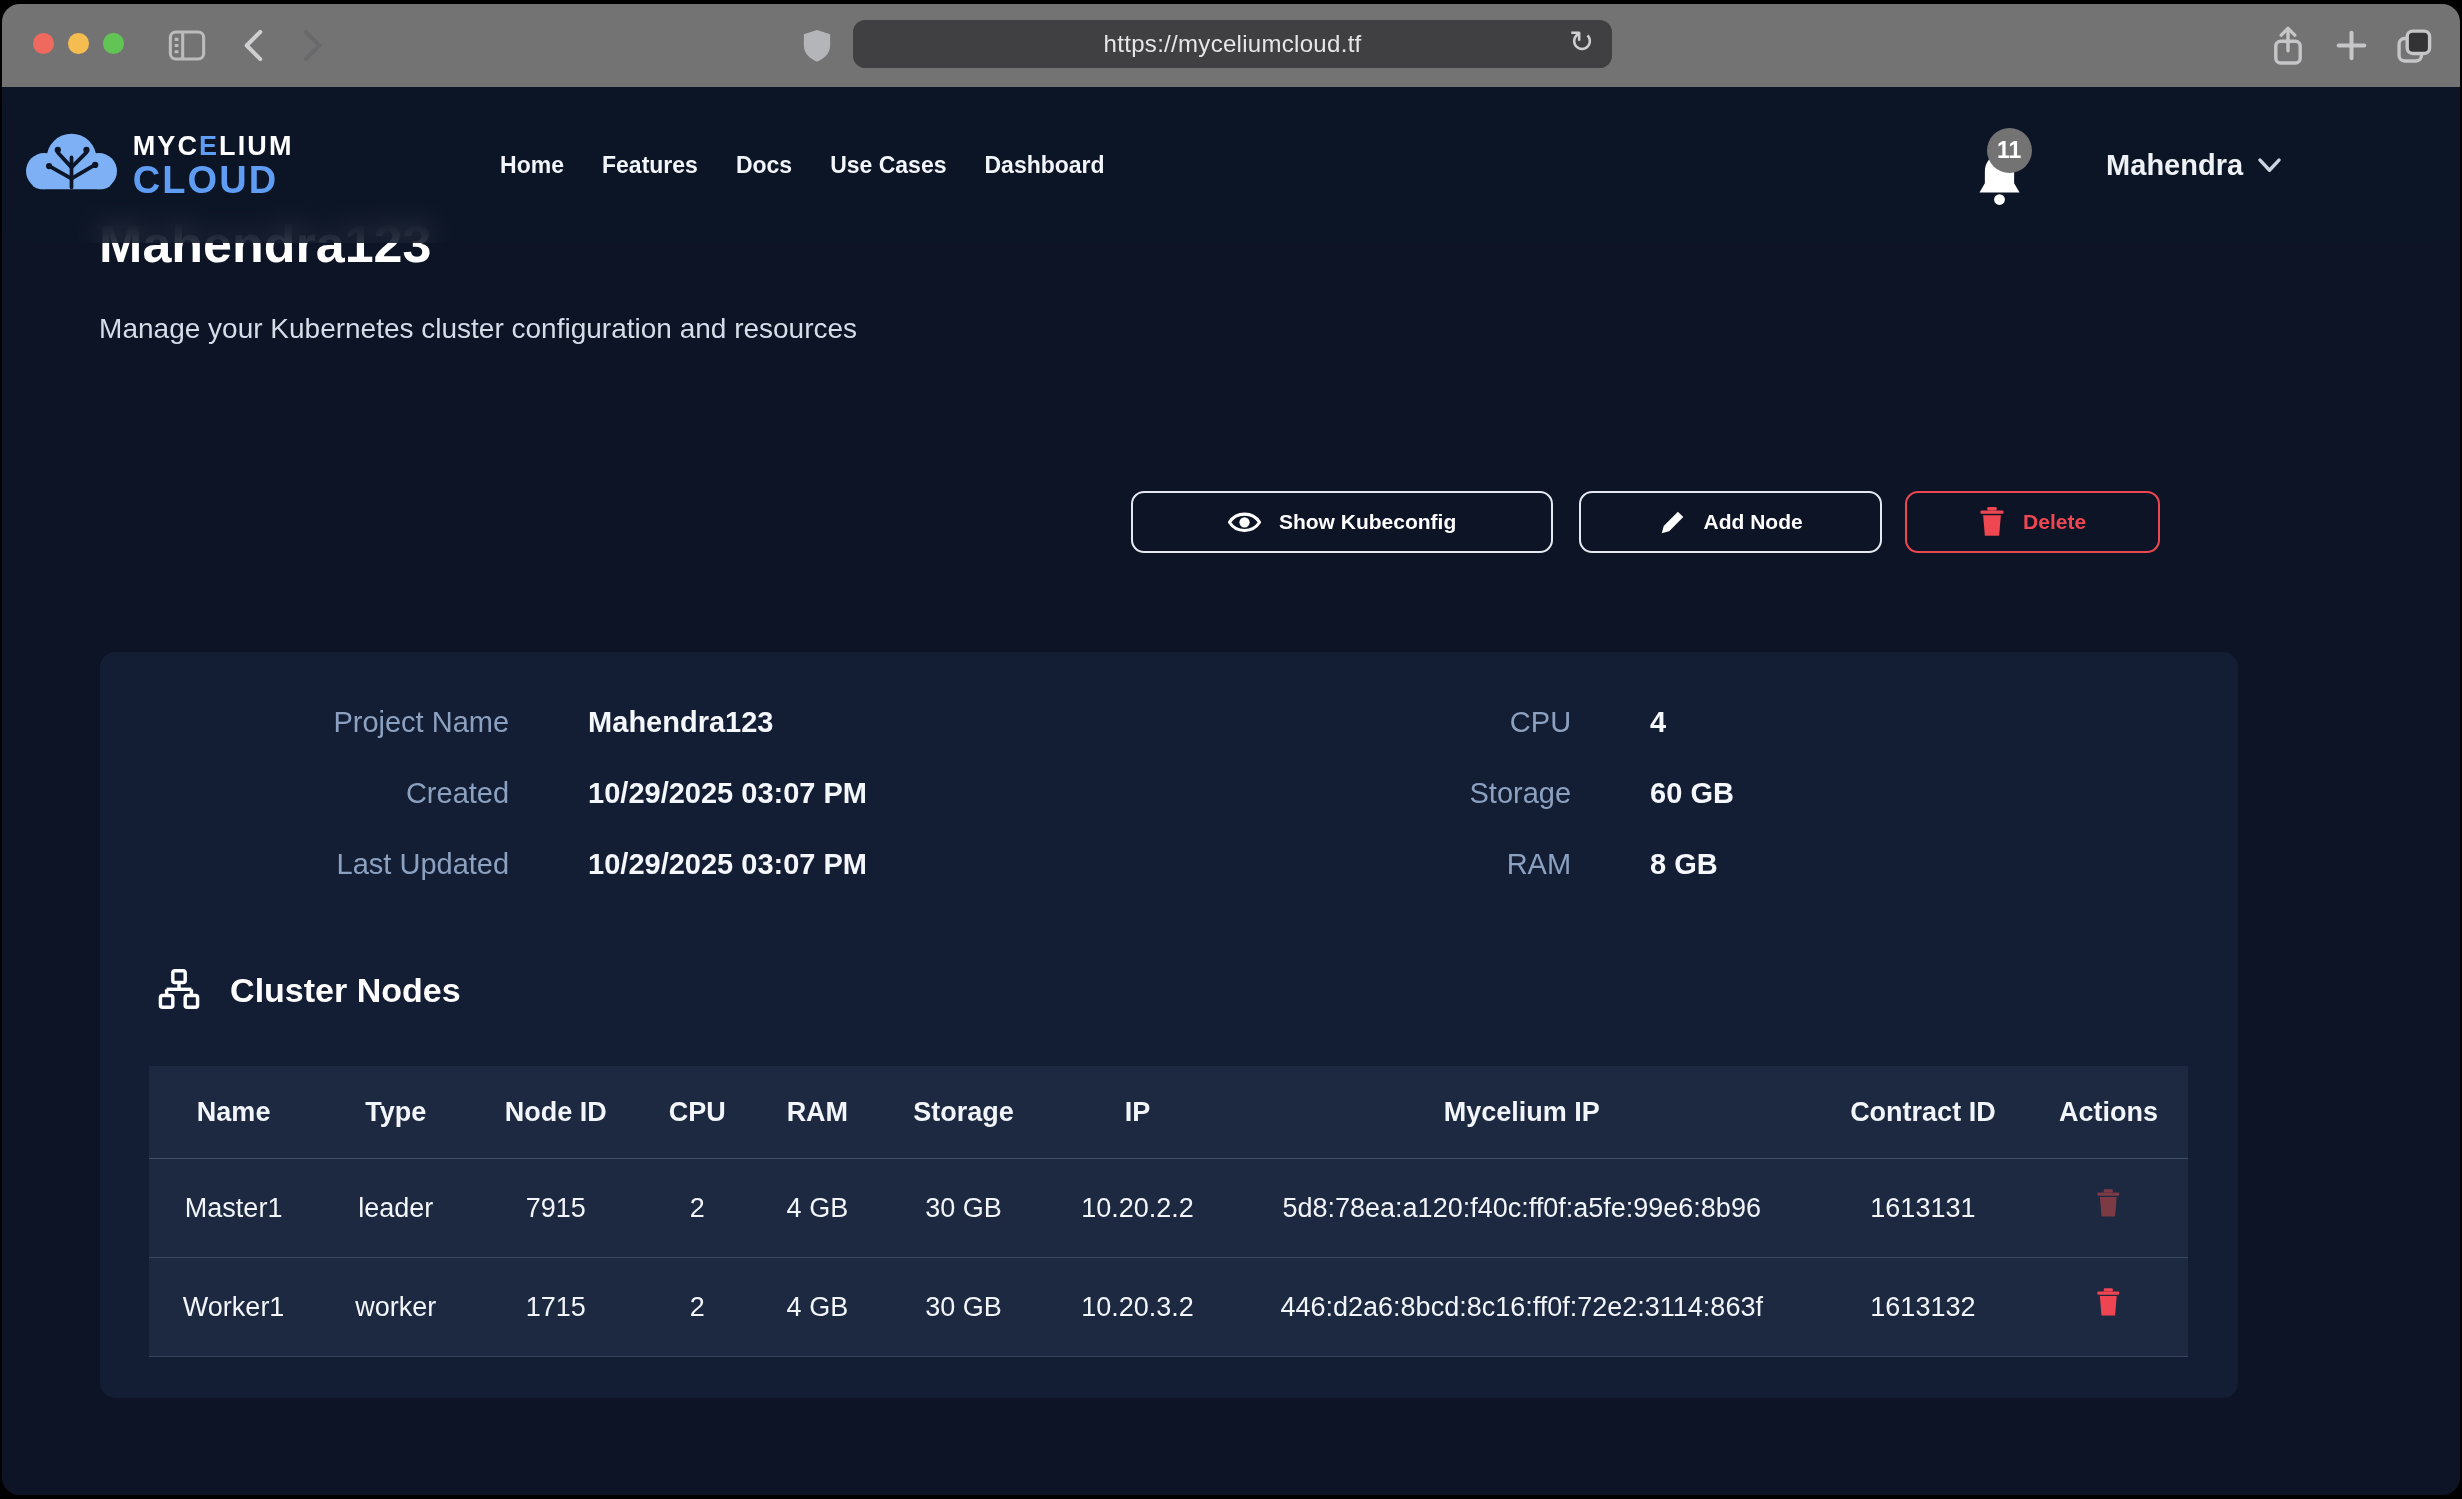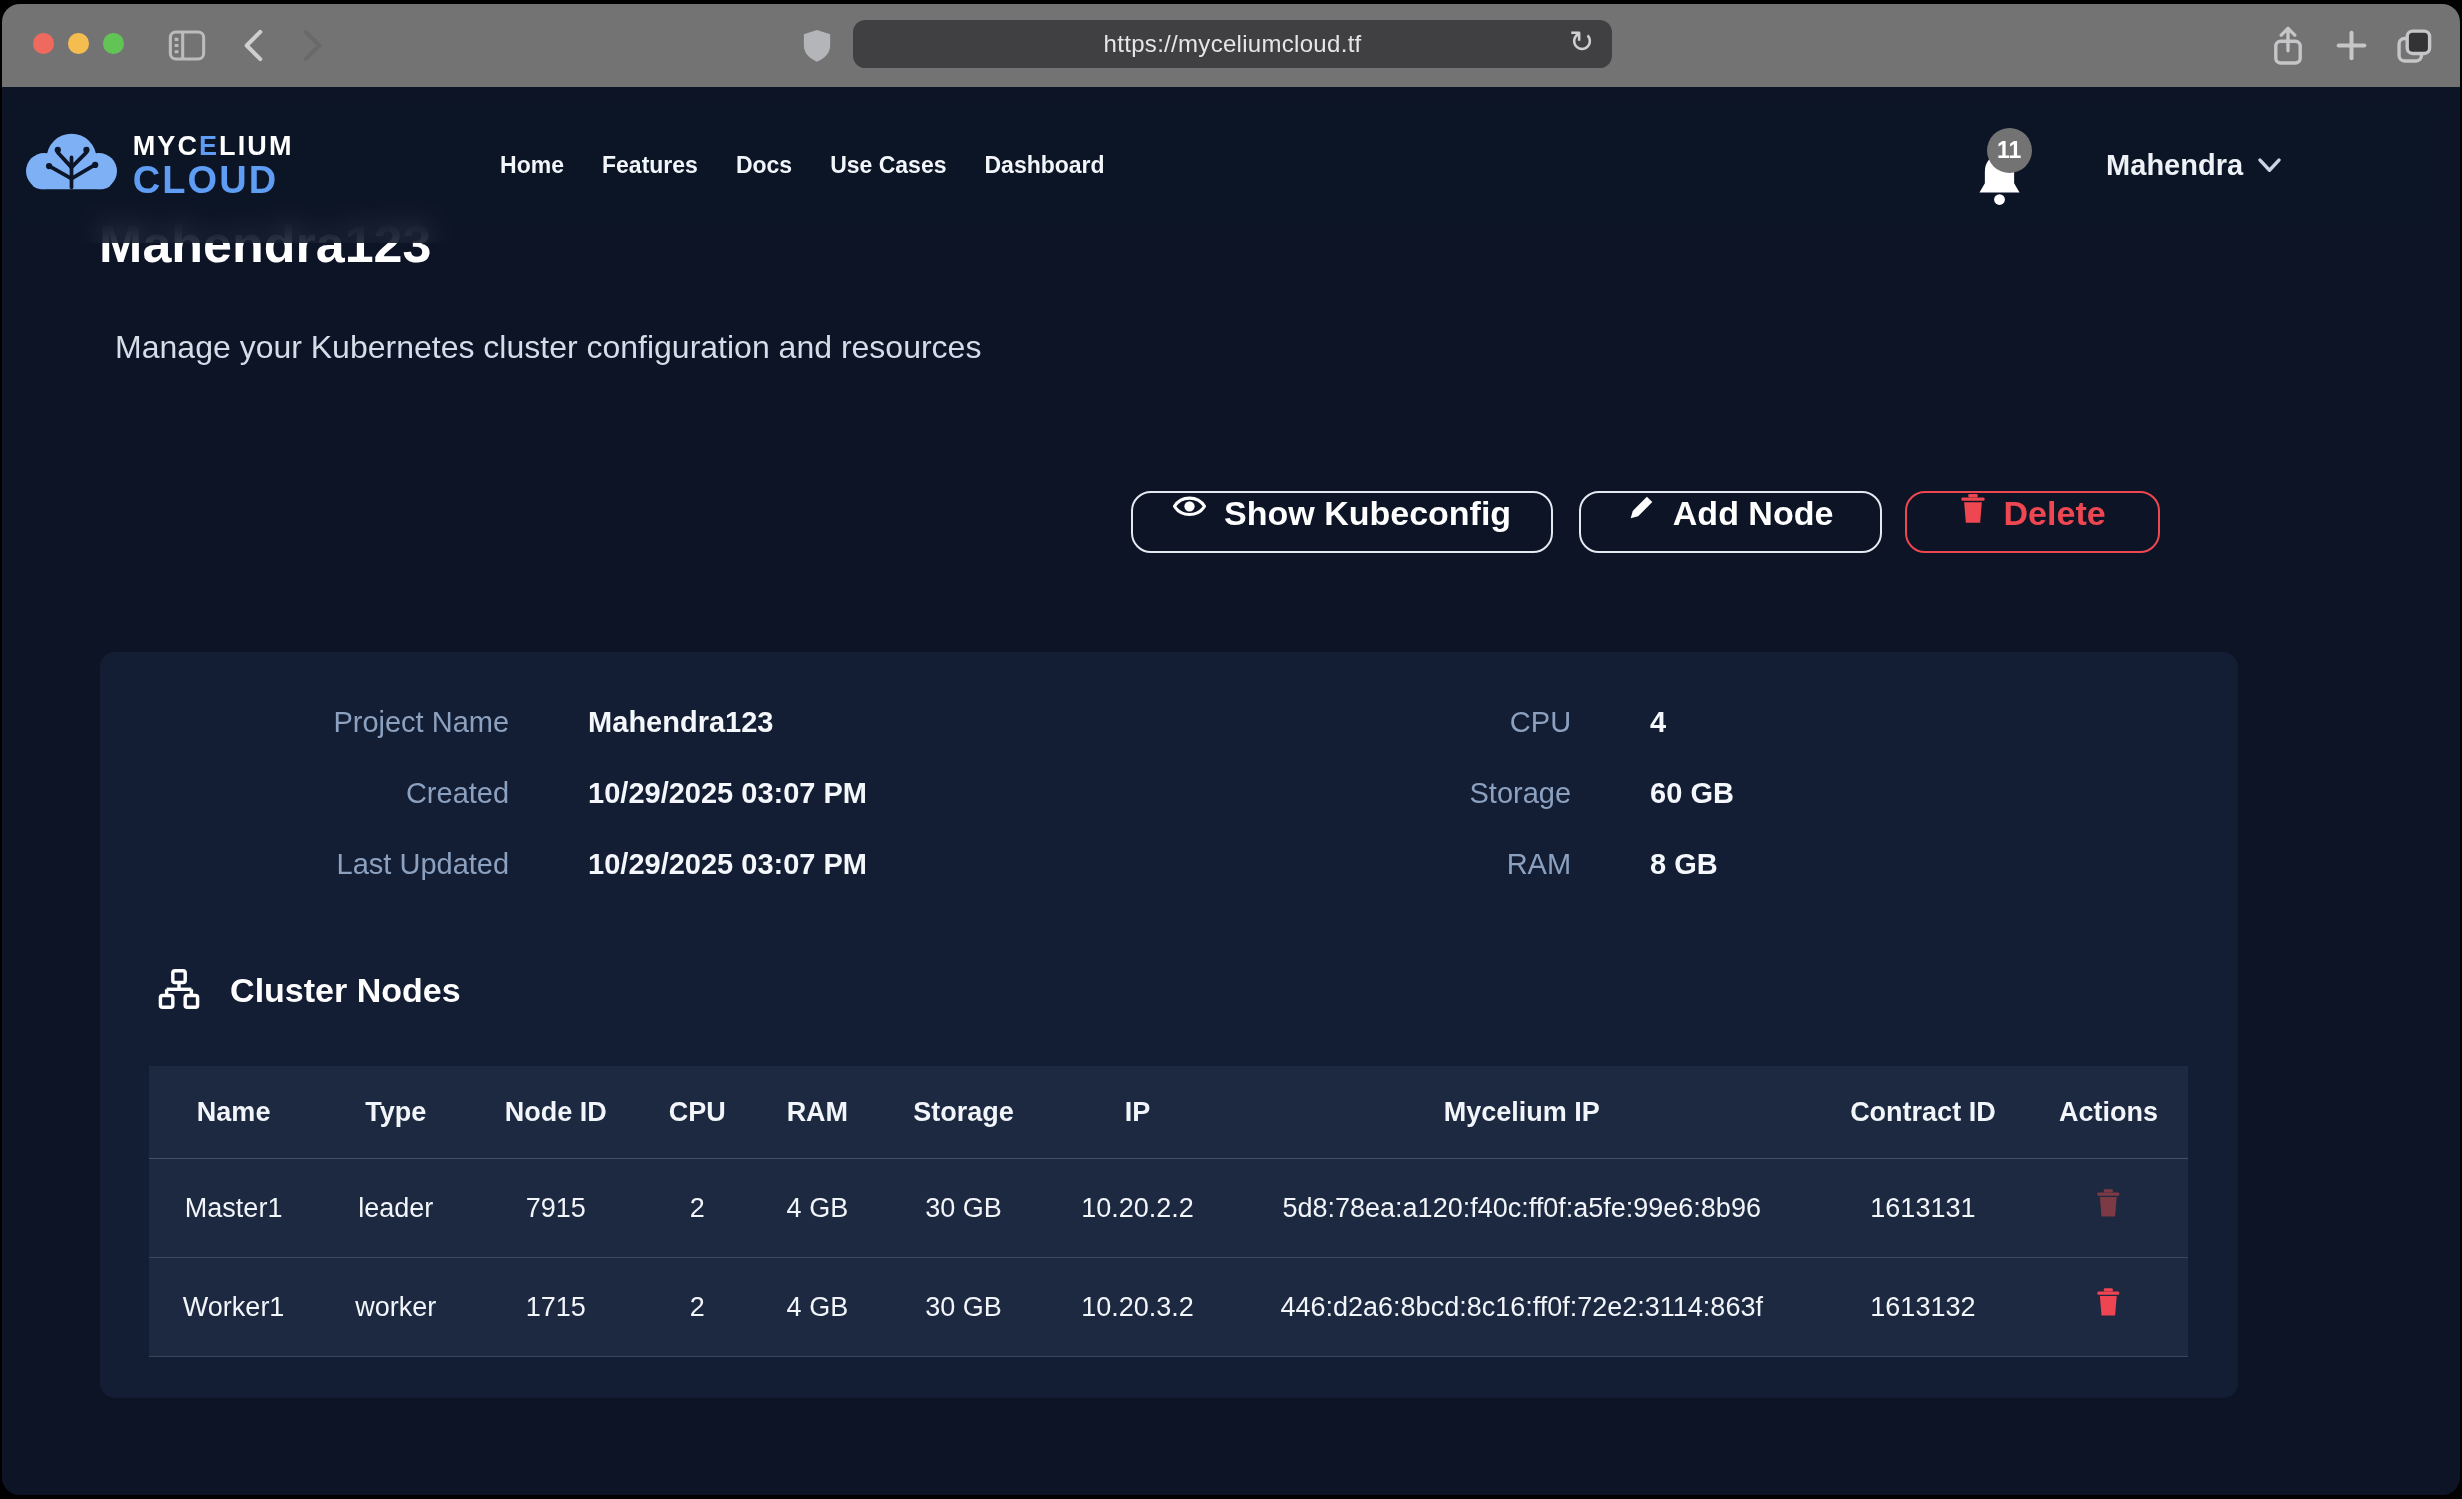--- a/index.html
+++ b/index.html
@@ -28,23 +28,23 @@
   .logo-l2{font-size:38px;font-weight:800;color:#5f9df5;letter-spacing:2.1px;line-height:1.0;}
   .navlinks{position:absolute;left:498px;top:0;height:156px;display:flex;align-items:center;gap:38px;}
   .navlink{color:#f2f5f9;font-size:23px;font-weight:600;text-decoration:none;cursor:pointer;}
   .bellwrap{position:absolute;left:1960px;top:53px;width:75px;height:82px;background:none;border:none;padding:0;}
   .badge{position:absolute;left:24.6px;top:-12.3px;min-width:45px;height:45px;border-radius:50%;background:#737373;color:#fff;font-size:23px;font-weight:700;display:flex;align-items:center;justify-content:center;}
   .user{position:absolute;left:2104px;top:0;height:156px;display:flex;align-items:center;gap:15px;background:none;border:none;padding:0;}
   .user-name{color:#eef2f7;font-size:29px;font-weight:600;}
 
   
   .title{position:absolute;left:97px;top:127px;margin:0;font-size:52px;font-weight:700;color:#fff;z-index:1;}
-  .subtitle{position:absolute;left:97px;top:226px;margin:16px;font-size:32px;font-weight:400;color:#d5dde8;z-index:1;}
-
-  .btn{position:absolute;top:404px;height:62px;border-radius:20px;border:2.1px solid #e5eaf2;background:rgba(13,20,38,.35);display:flex;justify-content:center;gap:18px;color:#fff;font-size:34px;font-weight:700;font-family:inherit;z-index:1;cursor:pointer;}
+  .subtitle{position:absolute;left:97px;top:226px;margin:0;font-size:28px;font-weight:400;color:#d5dde8;z-index:1;}
+
+  .btn{position:absolute;top:404px;height:62px;border-radius:13px;border:2.1px solid #e5eaf2;background:rgba(13,20,38,.35);display:flex;align-items:center;justify-content:center;gap:18px;color:#fff;font-size:21px;font-weight:700;font-family:inherit;z-index:1;cursor:pointer;}
   .btn-kube{left:1129px;width:422px;}
   .btn-add{left:1577px;width:303px;}
   .btn-del{left:1903px;width:255px;border-color:#ef4752;color:#ef4752;}
 
   .panel{position:absolute;left:98px;top:565px;width:2138px;height:746px;background:#131d33;border-radius:15px;z-index:1;}
   .info-col{position:absolute;top:51px;display:flex;flex-direction:column;gap:33px;}
   .info-left{left:0;}
   .info-right{left:1196px;}
   .irow{display:flex;align-items:center;height:38px;}
   .ilabel{display:inline-block;text-align:right;color:#8ca1c0;font-size:29px;}

